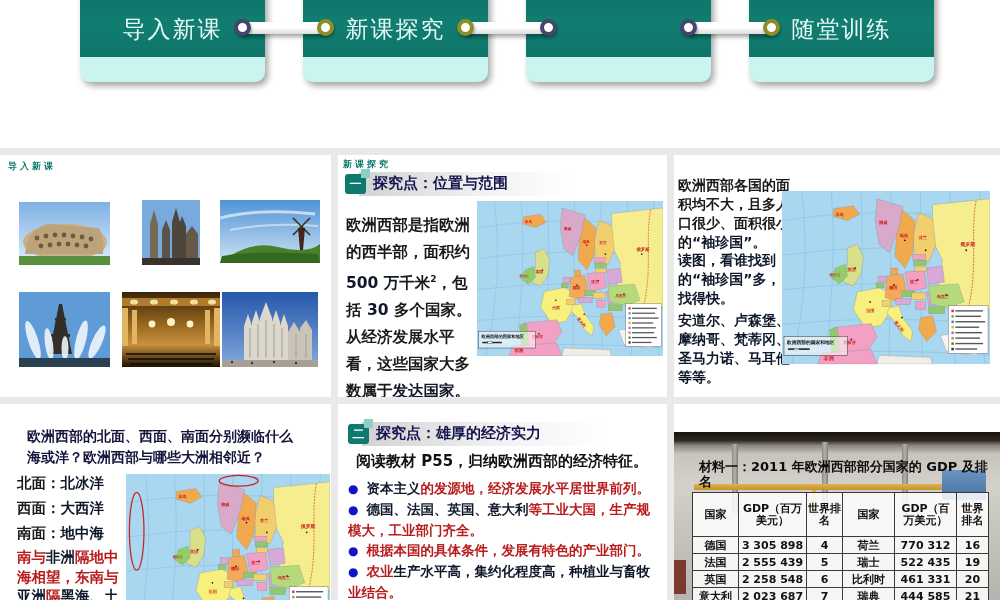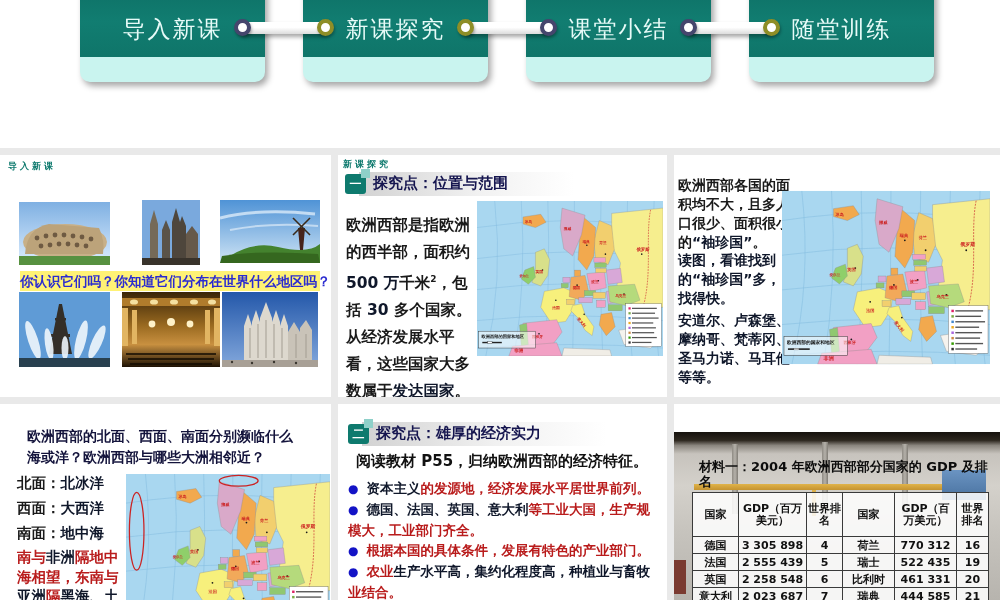--- a/index.html
+++ b/index.html
@@ -217,21 +217,20 @@
   <div class="nav-card" style="left:80px">
     <div class="teal"></div>
     <div class="lbl">导入新课</div>
   </div>
   <div class="nav-card" style="left:303px">
     <div class="teal"></div>
     <div class="lbl">新课探究</div>
   </div>
   <div class="nav-card" style="left:526px">
     <div class="teal"></div>
-    <div class="lbl">课堂小结</div>
   </div>
   <div class="nav-card" style="left:749px">
     <div class="teal"></div>
     <div class="lbl">随堂训练</div>
   </div>
   <div class="conn-bar" style="left:240px;width:88px"></div>
   <div class="conn-ring ring-navy" style="left:234px"></div>
   <div class="conn-ring ring-olive" style="left:317px"></div>
   <div class="conn-bar" style="left:463px;width:88px"></div>
   <div class="conn-ring ring-olive" style="left:457px"></div>
@@ -297,21 +296,20 @@
         <path d="M10,30 Q50,22 98,26" stroke="#ffffff" stroke-width="2" fill="none" opacity="0.5"></path>
         <path d="M0,63 Q28,40 58,47 T100,44 L100,63 Z" fill="#44822e"></path>
         <polygon points="78,28 85,28 83,50 80,50" fill="#46231a"></polygon>
         <g stroke="#3a2a1a" stroke-width="1.6">
             <line x1="73" y1="18" x2="90" y2="35"></line>
             <line x1="90" y1="18" x2="73" y2="35"></line>
           </g>
         <path d="M2,56 Q40,50 98,54 L100,63 L0,63 Z" fill="#35671f"></path>
       </svg>
     </div>
-    <div class="banner" style="left:20px;top:116px;width:300px;height:20px">你认识它们吗？你知道它们分布在世界什么地区吗？</div>
     <div class="photo" style="left:19px;top:137px;width:91px;height:75px">
       <svg width="91" height="75">
         <rect width="91" height="75" fill="#5f9bd6"></rect>
         <polygon points="30,62 40,12 43,12 53,62" fill="#332e28"></polygon>
         <rect x="32" y="42" width="19" height="3" fill="#332e28"></rect>
         <rect x="36" y="26" width="11" height="2.5" fill="#332e28"></rect>
         <g fill="#eef6fc" opacity="0.9">
           <ellipse cx="14" cy="48" rx="5" ry="20" transform="rotate(-18 14 48)"></ellipse>
           <ellipse cx="30" cy="52" rx="4" ry="16" transform="rotate(-8 30 52)"></ellipse>
           <ellipse cx="62" cy="48" rx="5" ry="20" transform="rotate(14 62 48)"></ellipse>
@@ -448,21 +446,21 @@
   <div class="panel" id="p6">
     <div class="factory">
       <div class="beamv" style="left:58px;top:12px;width:6px;height:70px"></div>
       <div class="beamv" style="left:148px;top:10px;width:6px;height:75px"></div>
       <div class="beamv" style="left:228px;top:12px;width:6px;height:70px"></div>
       <div class="beamy" style="left:20px;top:52px;width:280px;height:6px"></div>
       <div class="beamy" style="left:138px;top:58px;width:4px;height:26px"></div>
       <div class="bluebox" style="left:268px;top:38px;width:44px;height:30px"></div>
       <div class="redmach" style="left:0;top:128px;width:12px;height:34px"></div>
     </div>
-    <div class="p6-title">材料一：2004 年欧洲西部部分国家的 GDP 及排名</div>
+    <div class="p6-title">材料一：2011 年欧洲西部部分国家的 GDP 及排名</div>
     <table class="gdp-table">
       <colgroup>
           <col style="width:46px">
           <col style="width:68px">
           <col style="width:36px">
           <col style="width:52px">
           <col style="width:62px">
           <col style="width:32px">
         </colgroup>
       <tbody>

